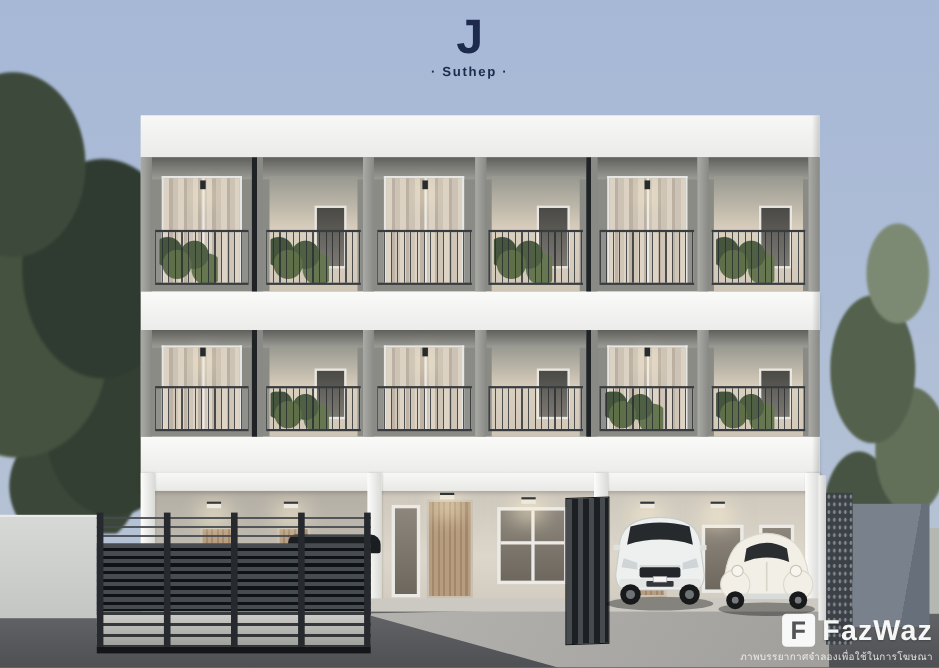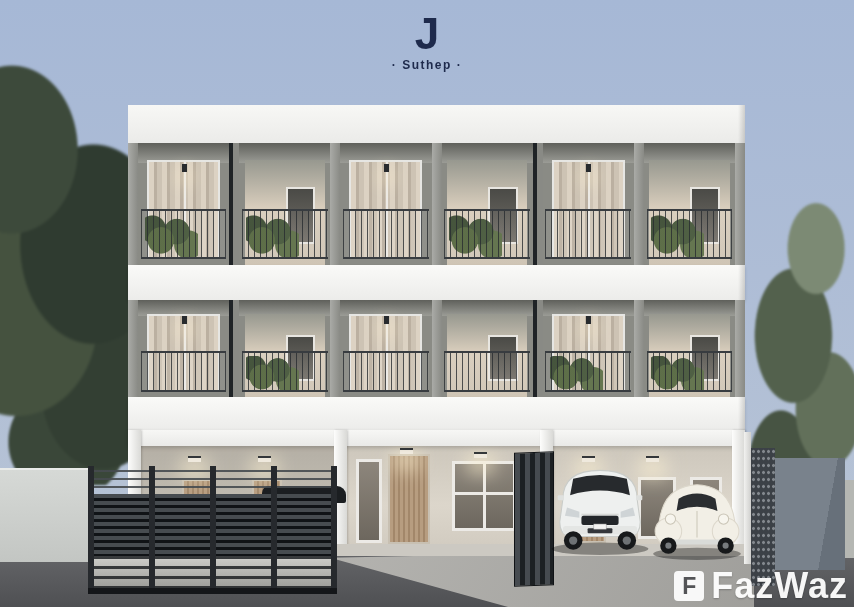--- a/index.html
+++ b/index.html
@@ -116,21 +116,21 @@
     background:#b5b7b3;z-index:26;}
   .car{position:absolute;z-index:35;}
   .suv{left:548px;top:458px;width:104px;height:98px;}
   .beetle{left:650px;top:472px;width:94px;height:88px;}
   
   .wm{position:absolute;right:6px;bottom:3px;z-index:50;display:flex;flex-direction:column;align-items:flex-end;}
   .wm-row{display:flex;align-items:center;gap:7px;}
   .wm-icon{width:30px;height:30px;background:#ffffff;opacity:.93;border-radius:4px;
     display:flex;align-items:center;justify-content:center;
     font-weight:800;font-size:23px;color:#4e4f52;}
-  .wm-text{font-size:36px;font-weight:800;color:#ffffff;opacity:.95;letter-spacing:1px;line-height:1;
+  .wm-text{font-size:26px;font-weight:800;color:#ffffff;opacity:.95;letter-spacing:1px;line-height:1;
     text-shadow:0 1px 2px rgba(0,0,0,.25);text-align:right;}
   .wm-disc{font-size:9px;color:#ffffff;opacity:.8;margin-top:2px;letter-spacing:.3px;}
 </style>
 </head>
 <body>
 
 <div class="scene">
 
   <div class="trees trees-left"></div>
   <div class="trees trees-right"></div>
@@ -323,15 +323,16 @@
       <circle cx="18" cy="72" r="3" fill="#777b7e"></circle>
     <circle cx="74" cy="72" r="8" fill="#17191b"></circle>
       <circle cx="74" cy="72" r="3" fill="#777b7e"></circle>
   </svg>
 
   <div class="wm">
     <div class="wm-row">
       <div class="wm-icon">F</div>
       <div class="wm-text">FazWaz</div>
     </div>
+    <div class="wm-disc">ภาพบรรยากาศจำลองเพื่อใช้ในการโฆษณา</div>
   </div>
 
 </div>
 
 </body></html>

